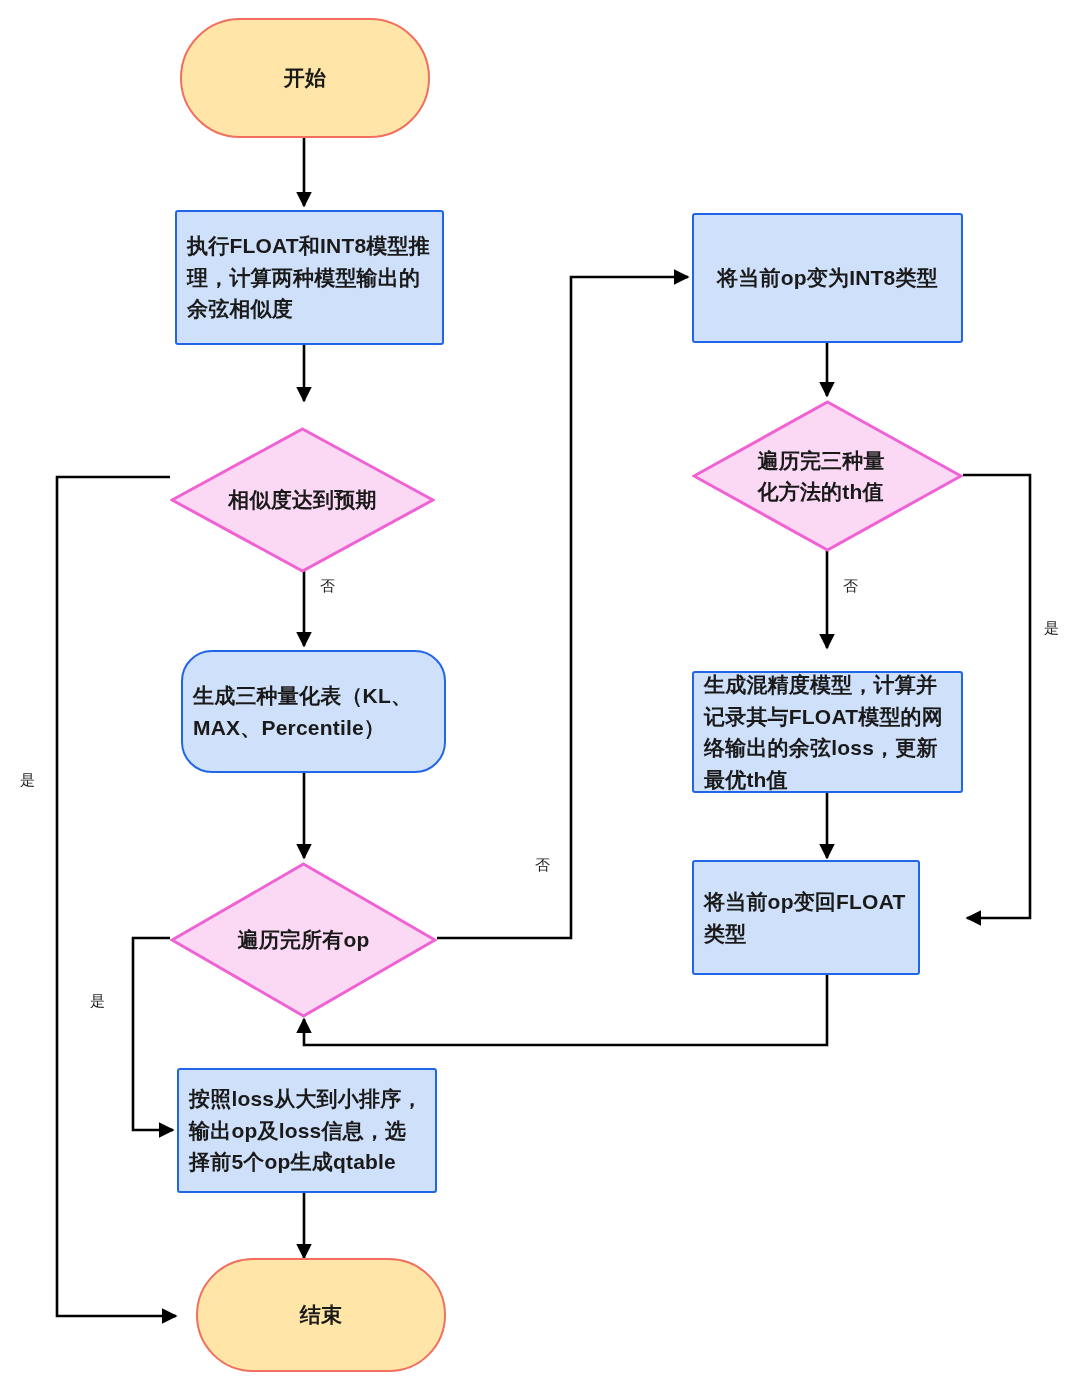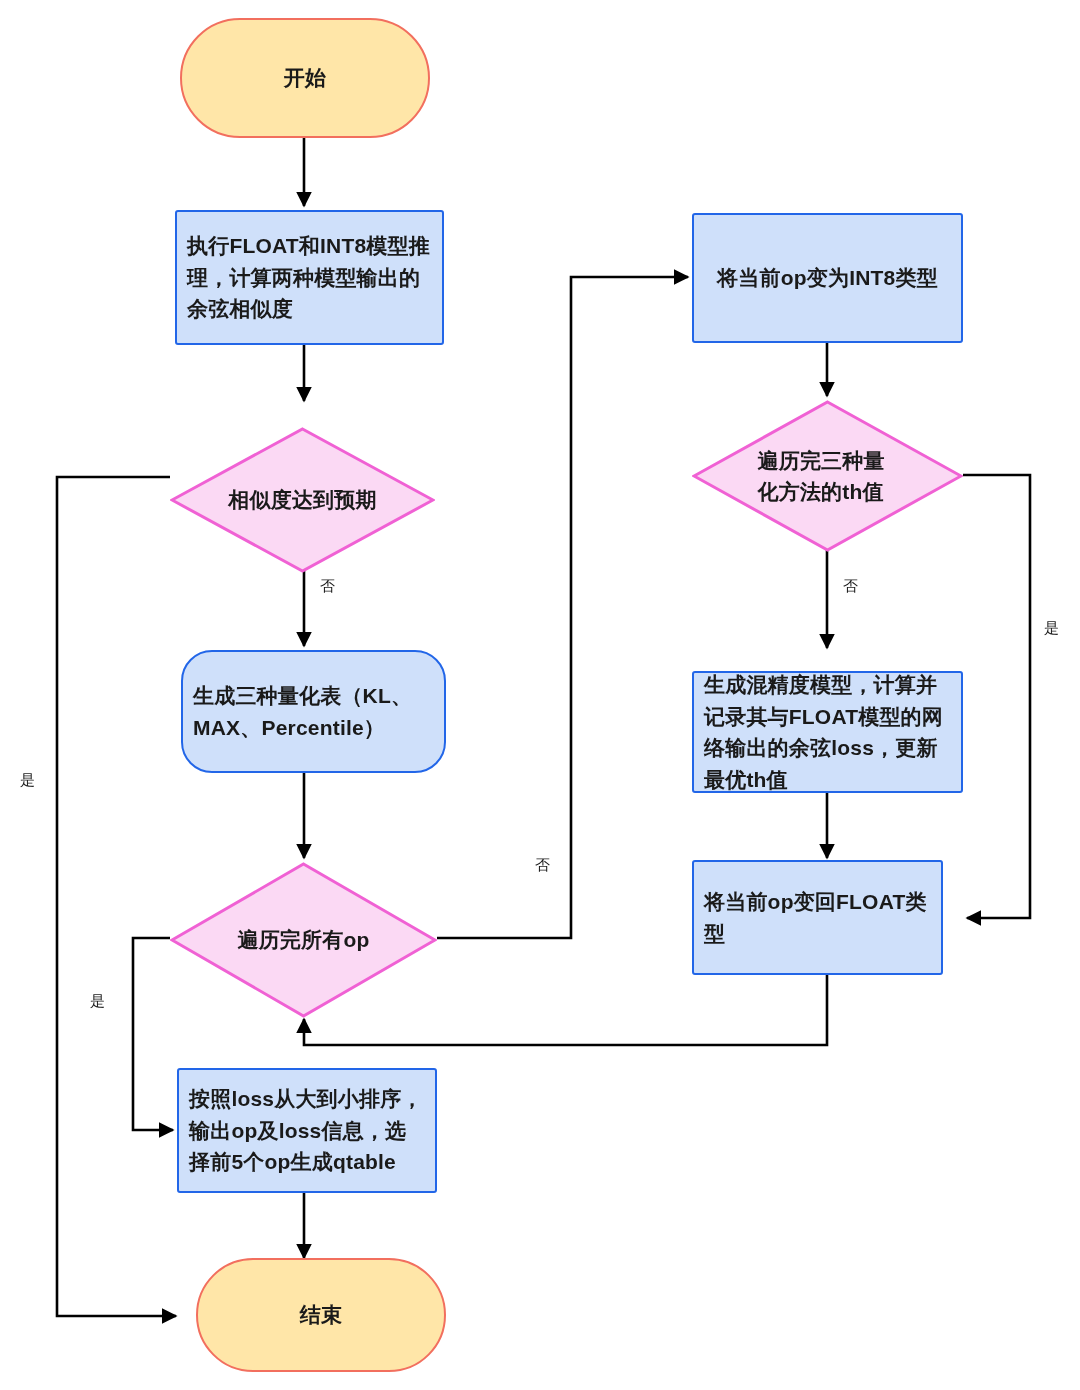--- a/index.html
+++ b/index.html
@@ -100,21 +100,21 @@
   <svg class="dshape" viewBox="0 0 271 152" preserveAspectRatio="none">
     <polygon points="135.5,2 269,76 135.5,150 2,76" fill="#fbd9f4" stroke="#f061d4" stroke-width="3"></polygon>
   </svg>
   <span class="dtext" style="max-width:140px;">遍历完三种量化方法的th值</span>
 </div>
 
 <div class="node process" style="left:692px;top:650px;width:271px;height:122px;margin-top:21px;">
   <span class="txt">生成混精度模型，计算并记录其与FLOAT模型的网络输出的余弦loss，更新最优th值</span>
 </div>
 
-<div class="node process" style="left:692px;top:860px;width:251px;height:115px;">
+<div class="node process" style="left:692px;top:860px;width:228px;height:115px;">
   <span class="txt">将当前op变回FLOAT类型</span>
 </div>
 
 <div class="edge-label" style="left:318px;top:578px;">否</div>
 
 <div class="edge-label" style="left:18px;top:772px;">是</div>
 
 <div class="edge-label" style="left:88px;top:993px;">是</div>
 
 <div class="edge-label" style="left:533px;top:857px;">否</div>

